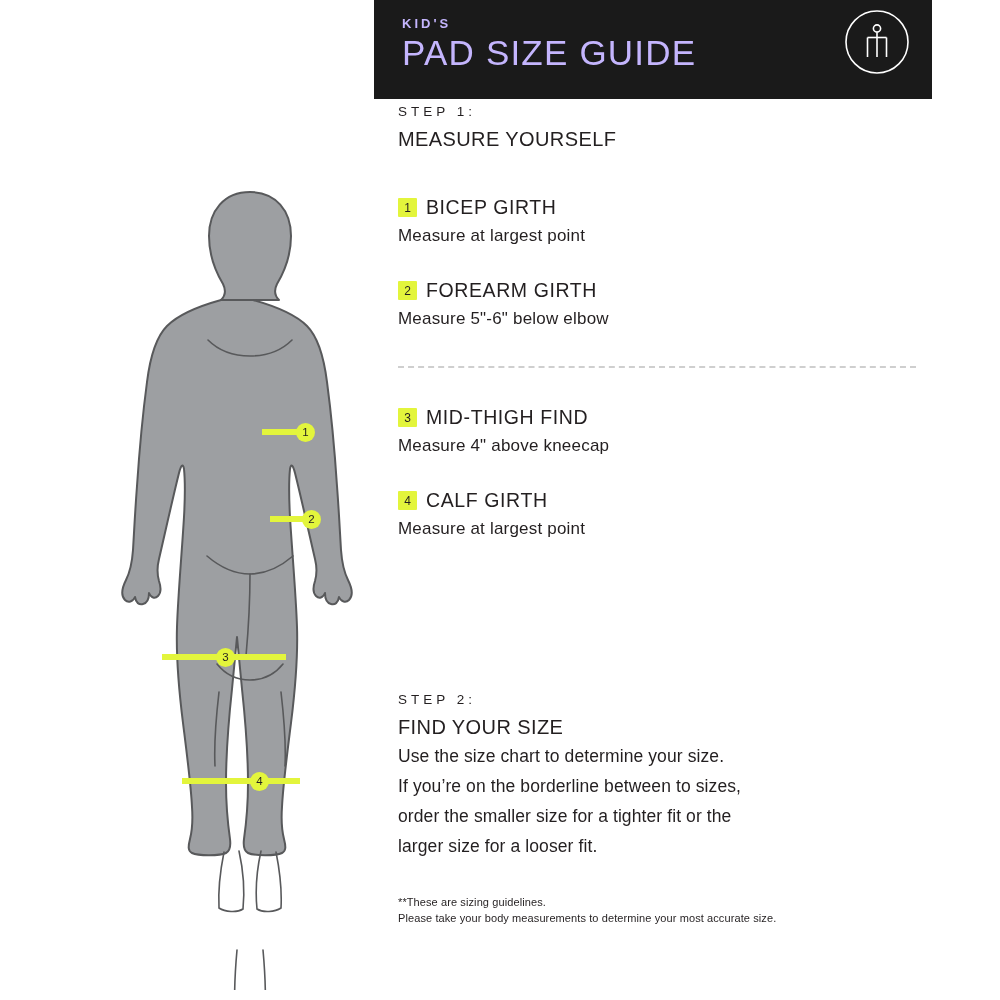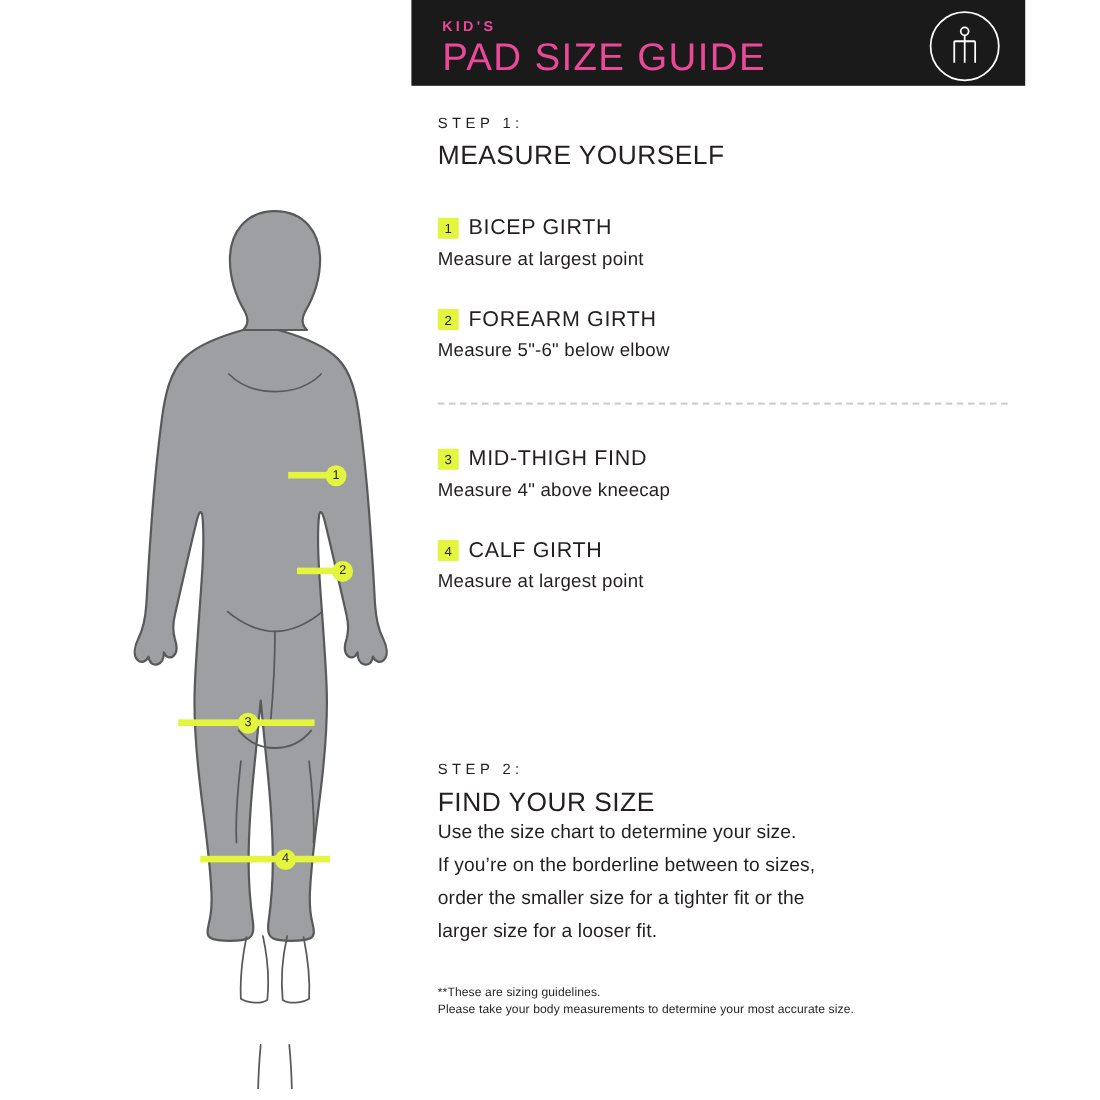--- a/index.html
+++ b/index.html
@@ -15,23 +15,23 @@
     font-family: "Liberation Sans", sans-serif;
     color: #231f20;
   }
 
   
   .header-bar {
     position: absolute;
     left: 374px;
     top: 0;
     width: 558px;
-    height: 78px;
+    height: 99px;
     background: #1a1a1a;
-    color: #ec4899;
+    color: #c4b5fd;
   }
   .header-kicker {
     position: absolute;
     left: 28px;
     top: 16px;
     font-size: 13px;
     letter-spacing: 3px;
     font-weight: 700;
   }
   .header-title {
@@ -57,21 +57,21 @@
     width: 530px;
   }
 
   .step-kicker {
     font-size: 13.5px;
     letter-spacing: 4px;
     font-weight: 400;
     color: #231f20;
   }
   .step-heading {
-    font-size: 24px;
+    font-size: 20px;
     letter-spacing: 0.4px;
     font-weight: 400;
     color: #231f20;
     margin-top: 9px;
   }
 
   .item-row {
     display: flex;
     align-items: center;
     gap: 9px;

